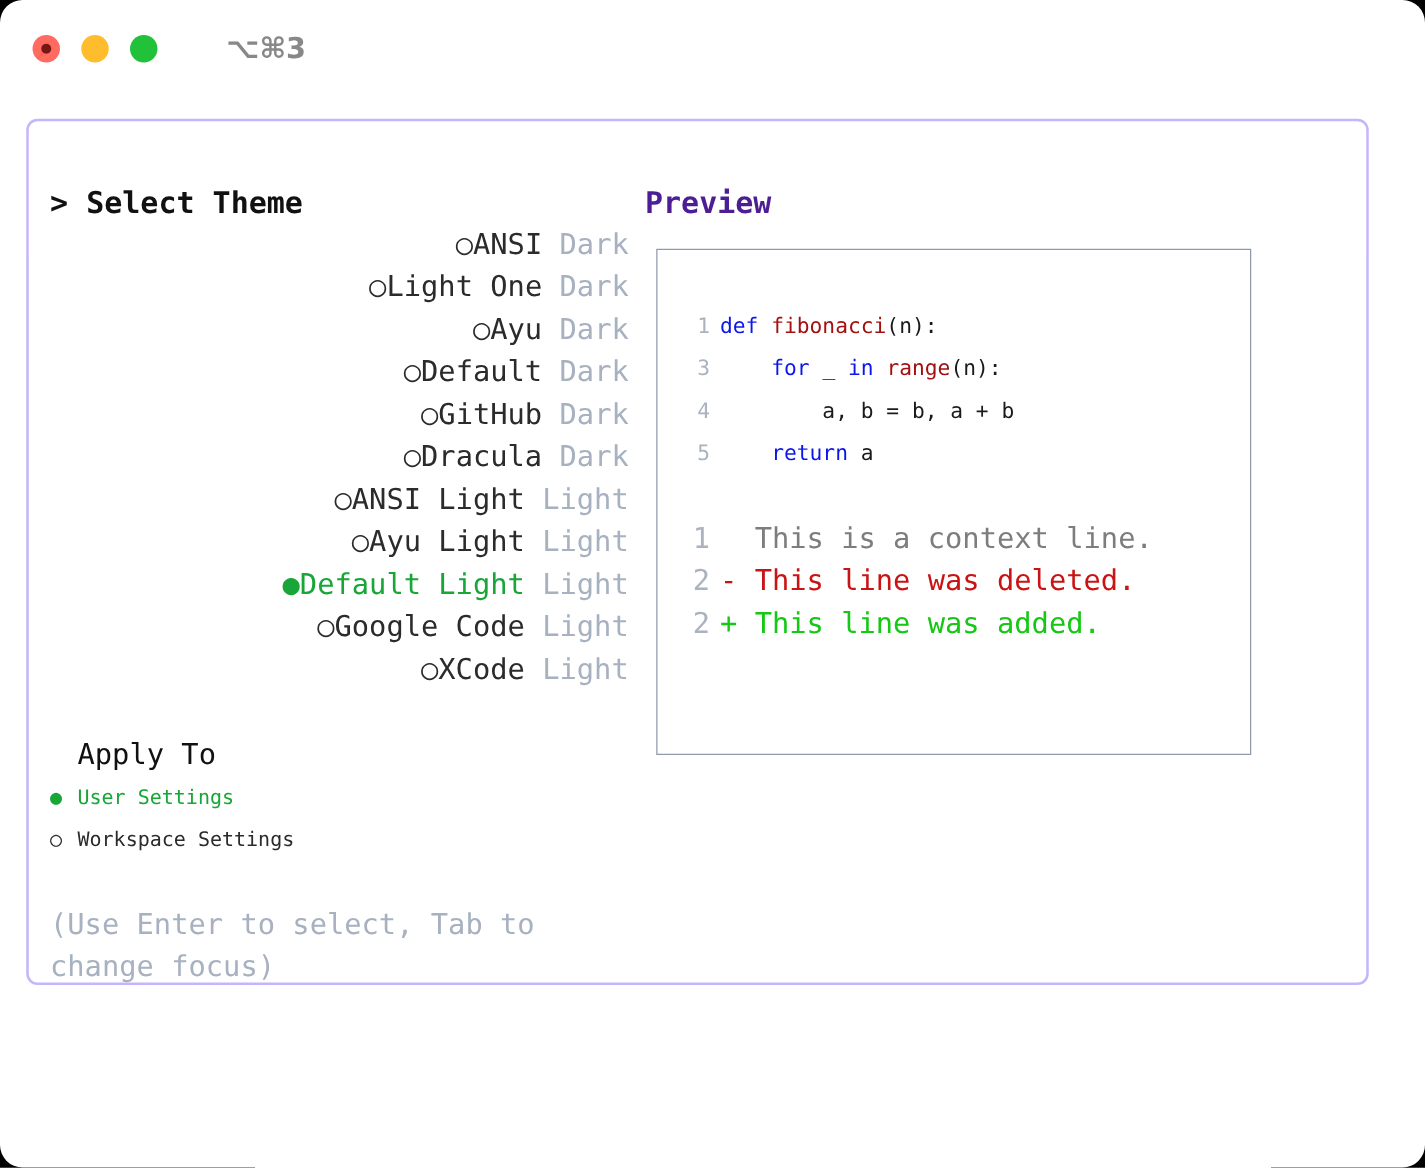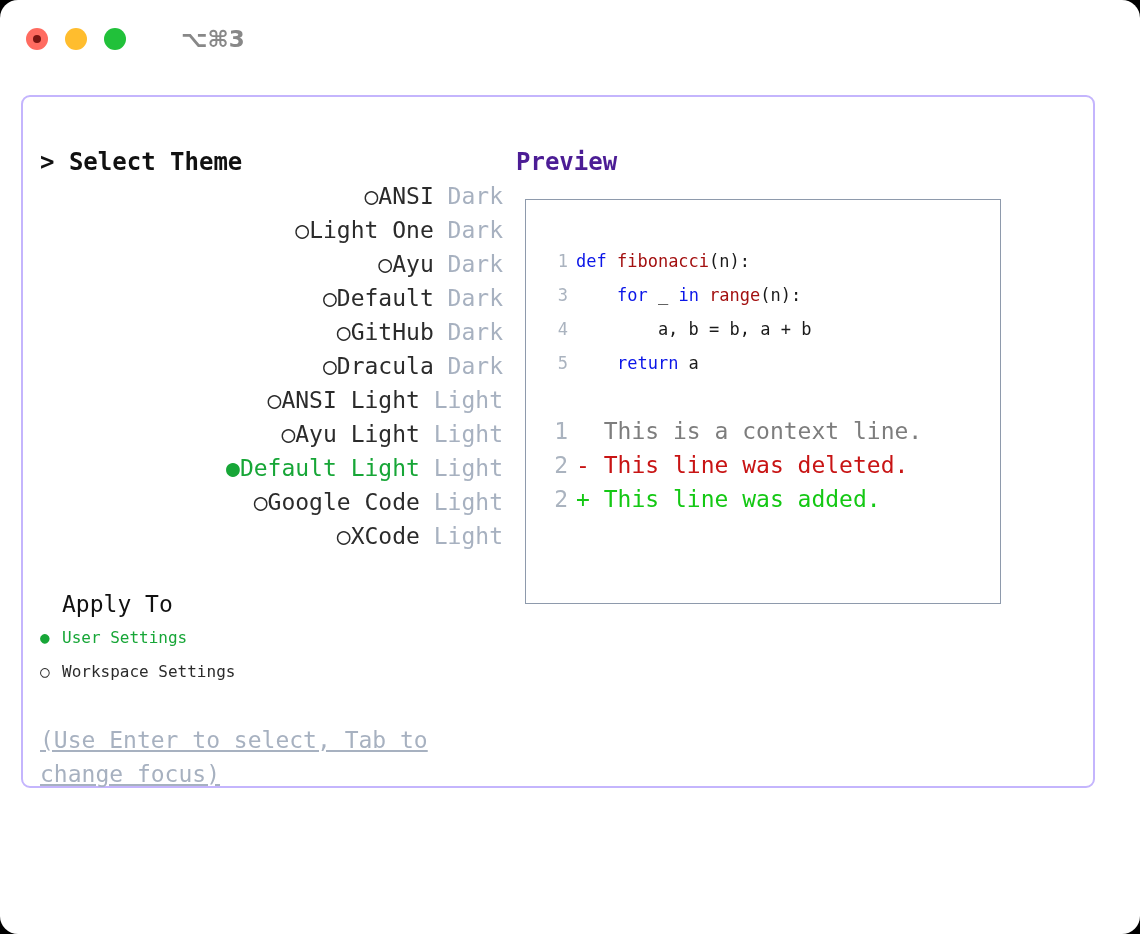--- a/index.html
+++ b/index.html
@@ -145,21 +145,20 @@
     white-space: pre;
   }
   .apply-row.selected .apply-label { color: #17a637; }
 
   .hint {
     margin-top: 34px;
     font-size: 23px;
     line-height: 34px;
     color: #a7b1c0;
     width: 420px;
-    text-decoration: underline;
   }
 
   
   .preview-title {
     font-size: 24px;
     font-weight: bold;
     color: #4c1d95;
     line-height: 34px;
     margin-left: 13px;
   }

